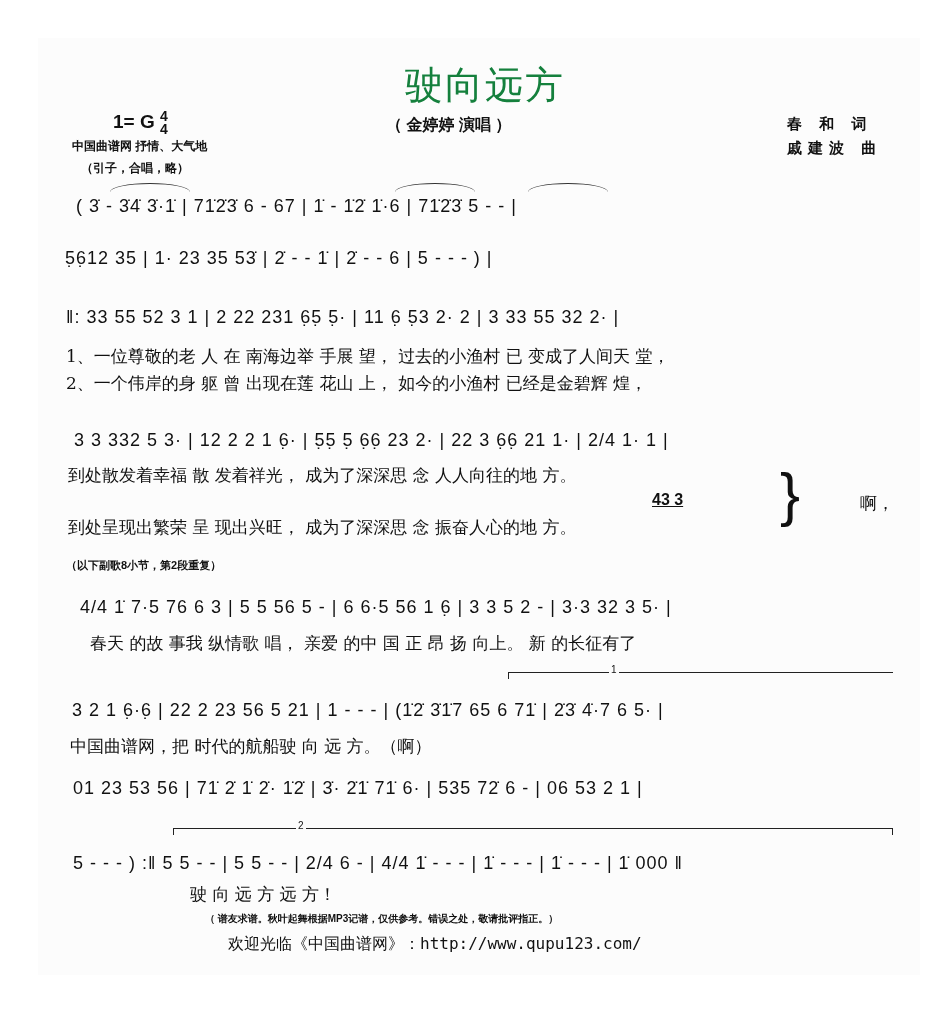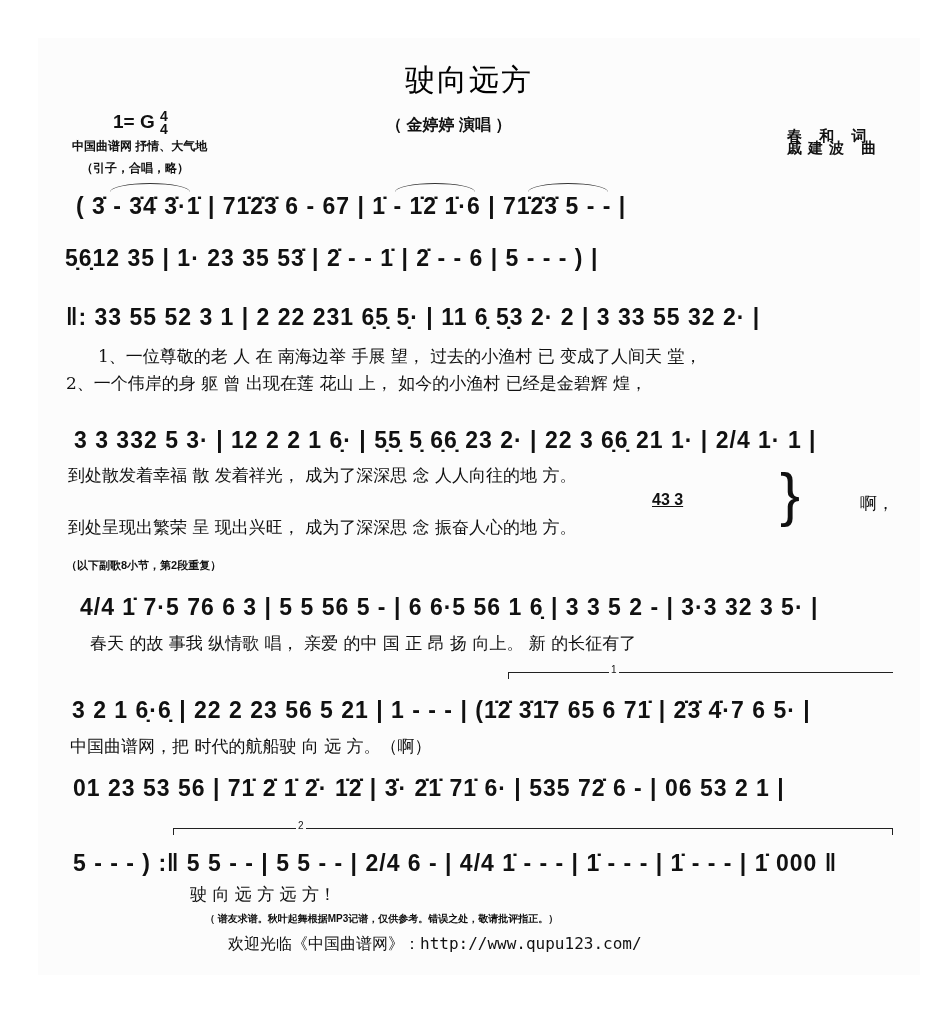--- a/index.html
+++ b/index.html
@@ -1,26 +1,26 @@
 <!DOCTYPE html>
 <html><head>
 <meta charset="utf-8">
 <style>
   html, body { margin: 0; padding: 0; background: #ffffff; }
   body { width: 952px; height: 1011px; position: relative; overflow: hidden;
          font-family: "Liberation Sans", "DejaVu Sans", sans-serif; color: #111; }
   .page { position: absolute; left: 38px; top: 38px; width: 882px; height: 937px; background: #fcfcfc; }
   .abs { position: absolute; white-space: nowrap; }
-  .title { font-family: Liberation Sans, sans-serif; font-size: 30px; color: #000000; letter-spacing: 2px; }
+  .title { font-family: Liberation Sans, sans-serif; font-size: 38px; color: #15803d; letter-spacing: 2px; }
   .sub { font-size: 16px; font-weight: bold; }
   .meta { font-size: 12px; font-weight: bold; }
   .credit { font-family: "DejaVu Serif", serif; font-size: 15px; font-weight: bold; letter-spacing: 6px; }
   .key { font-size: 19px; font-weight: bold; margin-left: 40px; }
   .frac { display: inline-flex; flex-direction: column; align-items: center; line-height: 0.95; font-size: 14px; font-weight: bold; vertical-align: middle; }
-  .tok { position: absolute; top: 0; font-size: 23px; font-weight: bold; line-height: 26px; }
+  .tok { position: absolute; top: 0; font-size: 18px; font-weight: normal; line-height: 26px; }
   .lyric { position: absolute; font-family: "DejaVu Serif", serif; font-size: 17px; white-space: nowrap; }
   .note { font-size: 11px; font-weight: bold; }
   .footer { font-family: "DejaVu Sans Mono", monospace; font-size: 16px; }
   .volta { position: absolute; border-top: 1.5px solid #222; height: 6px; }
   .volta .lbl { position: absolute; top: -9px; font-size: 10px; background: #fcfcfc; padding: 0 2px; }
   .slur { position: absolute; border-top: 1.5px solid #333; border-radius: 50% 50% 0 0 / 100% 100% 0 0; height: 8px; }
   .brace { position: absolute; font-size: 60px; font-weight: 200; line-height: 60px; }
 </style>
 </head>
 <body>
@@ -33,32 +33,32 @@
 <div class="abs key" style="left:73px; top:110px;">
   <span>1= G</span>
   <span class="frac">
     <span>4</span>
     <span>4</span>
   </span>
 </div>
 <div class="abs meta" style="left:72px; top:138px;">中国曲谱网 抒情、大气地</div>
 <div class="abs meta" style="left:66px; top:160px;margin-left:15px;">（引子，合唱，略）</div>
 
-<div class="abs credit" style="left:787px; top:127px;">春 和 词</div>
+<div class="abs credit" style="left:787px; top:115px;">春 和 词</div>
 <div class="abs credit" style="left:787px; top:139px;">戚建波 曲</div>
 
 <div class="slur" style="left:110px; top:183px; width:80px;"></div>
 <div class="slur" style="left:395px; top:183px; width:80px;"></div>
 <div class="slur" style="left:528px; top:183px; width:80px;"></div>
 <div class="abs tok" style="left:76px; top:193px; letter-spacing:1px;">( 3̇  -  3̇4̇ 3̇·1̇ | 71̇2̇3̇ 6  -  67 | 1̇  -  1̇2̇ 1̇·6 | 71̇2̇3̇ 5 - - |</div>
 
 <div class="abs tok" style="left:65px; top:245px; letter-spacing:1px;">5̣6̣12 35 | 1·  23 35 53̇ | 2̇ - - 1̇ | 2̇ - - 6 | 5 - - - ) |</div>
 
 <div class="abs tok" style="left:66px; top:304px; letter-spacing:1px;">‖: 33 55 52  3  1 | 2 22 231 6̣5̣ 5̣· | 11 6̣ 5̣3 2· 2 | 3 33 55 32 2· |</div>
-<div class="lyric" style="left:66px; top:345px;margin-left:32px;">1、一位尊敬的老 人 在  南海边举 手展  望，   过去的小渔村   已  变成了人间天  堂，</div>
+<div class="lyric" style="left:66px; top:345px;">1、一位尊敬的老 人 在  南海边举 手展  望，   过去的小渔村   已  变成了人间天  堂，</div>
 <div class="lyric" style="left:66px; top:372px;">2、一个伟岸的身 躯 曾  出现在莲 花山  上，   如今的小渔村        已经是金碧辉  煌，</div>
 
 <div class="abs tok" style="left:74px; top:427px; letter-spacing:1px;">3 3 332 5 3· | 12 2 2 1 6̣· | 5̣5̣ 5̣ 6̣6̣ 23 2· | 22 3 6̣6̣ 21 1· | 2/4 1·  1 |</div>
 <div class="lyric" style="left:68px; top:464px;">到处散发着幸福    散  发着祥光，  成为了深深思   念    人人向往的地    方。</div>
 <div class="abs" style="left:652px; top:491px; font-size:16px; font-weight:bold; text-decoration:underline;">43 3</div>
 <div class="lyric" style="left:68px; top:516px;">到处呈现出繁荣    呈  现出兴旺，  成为了深深思   念    振奋人心的地    方。</div>
 <div class="brace" style="left:780px; top:465px;">}</div>
 <div class="lyric" style="left:860px; top:492px;">啊，</div>
 
 <div class="abs note" style="left:66px; top:558px;">（以下副歌8小节，第2段重复）</div>

